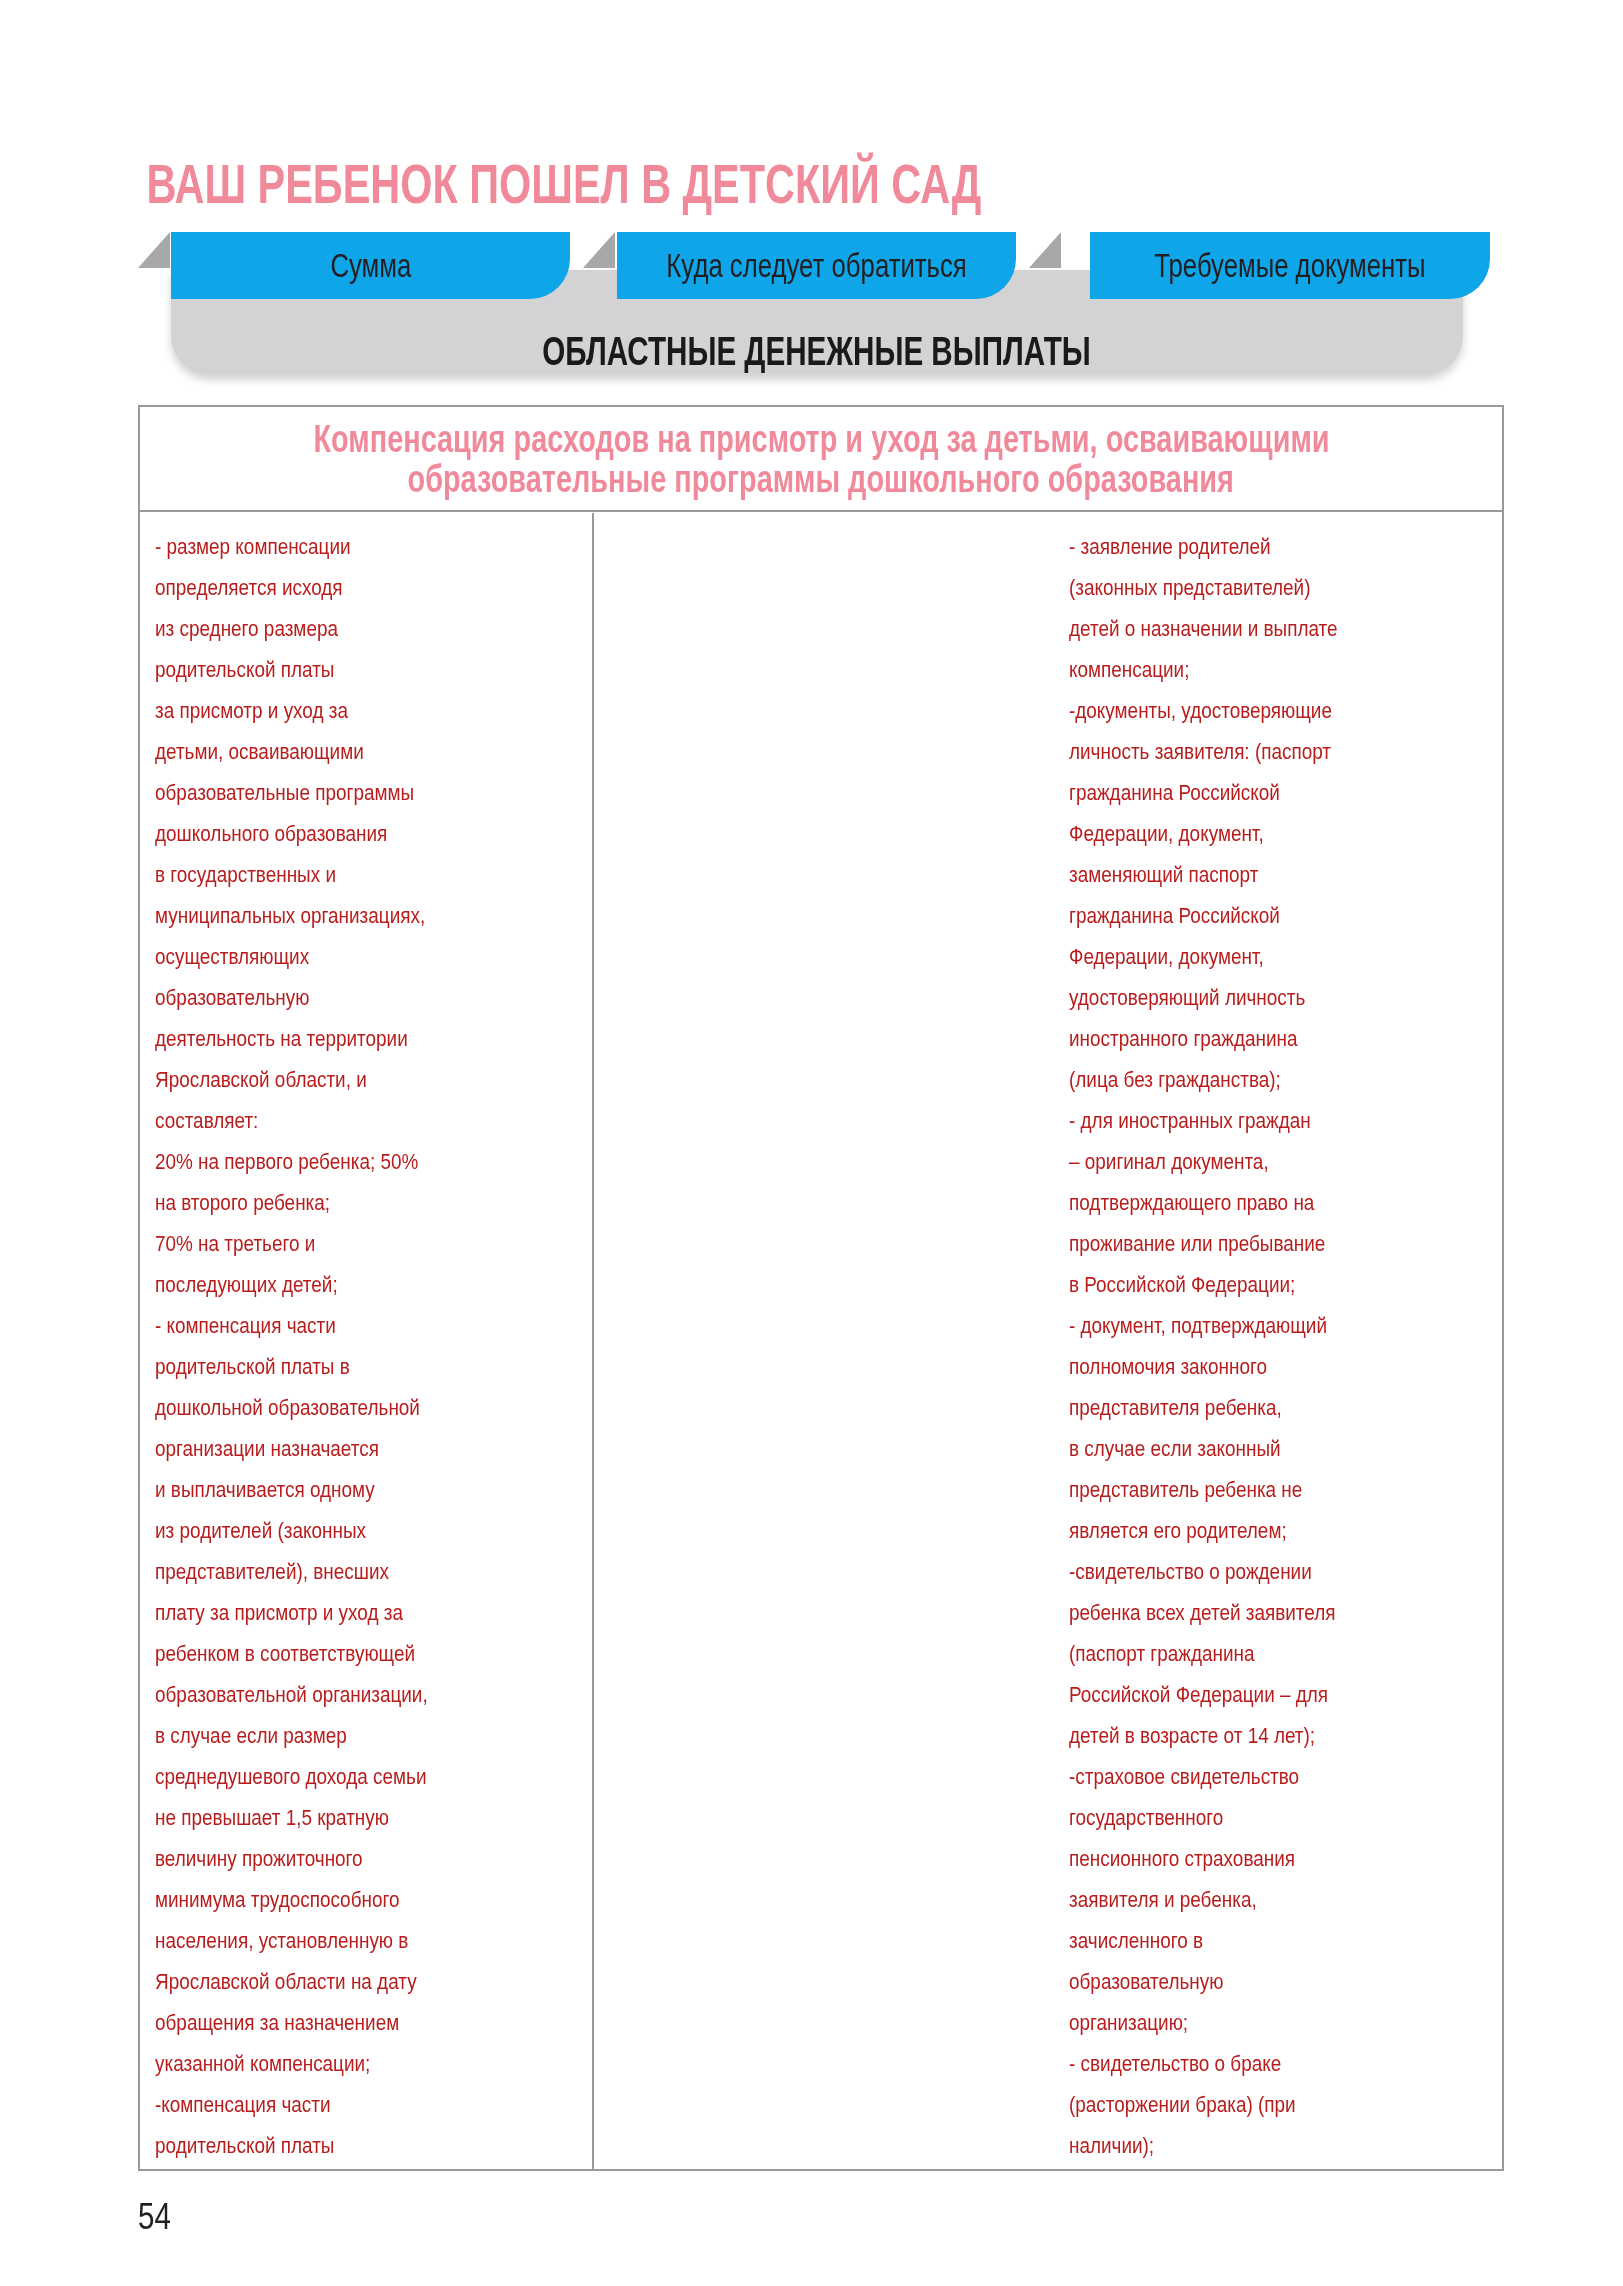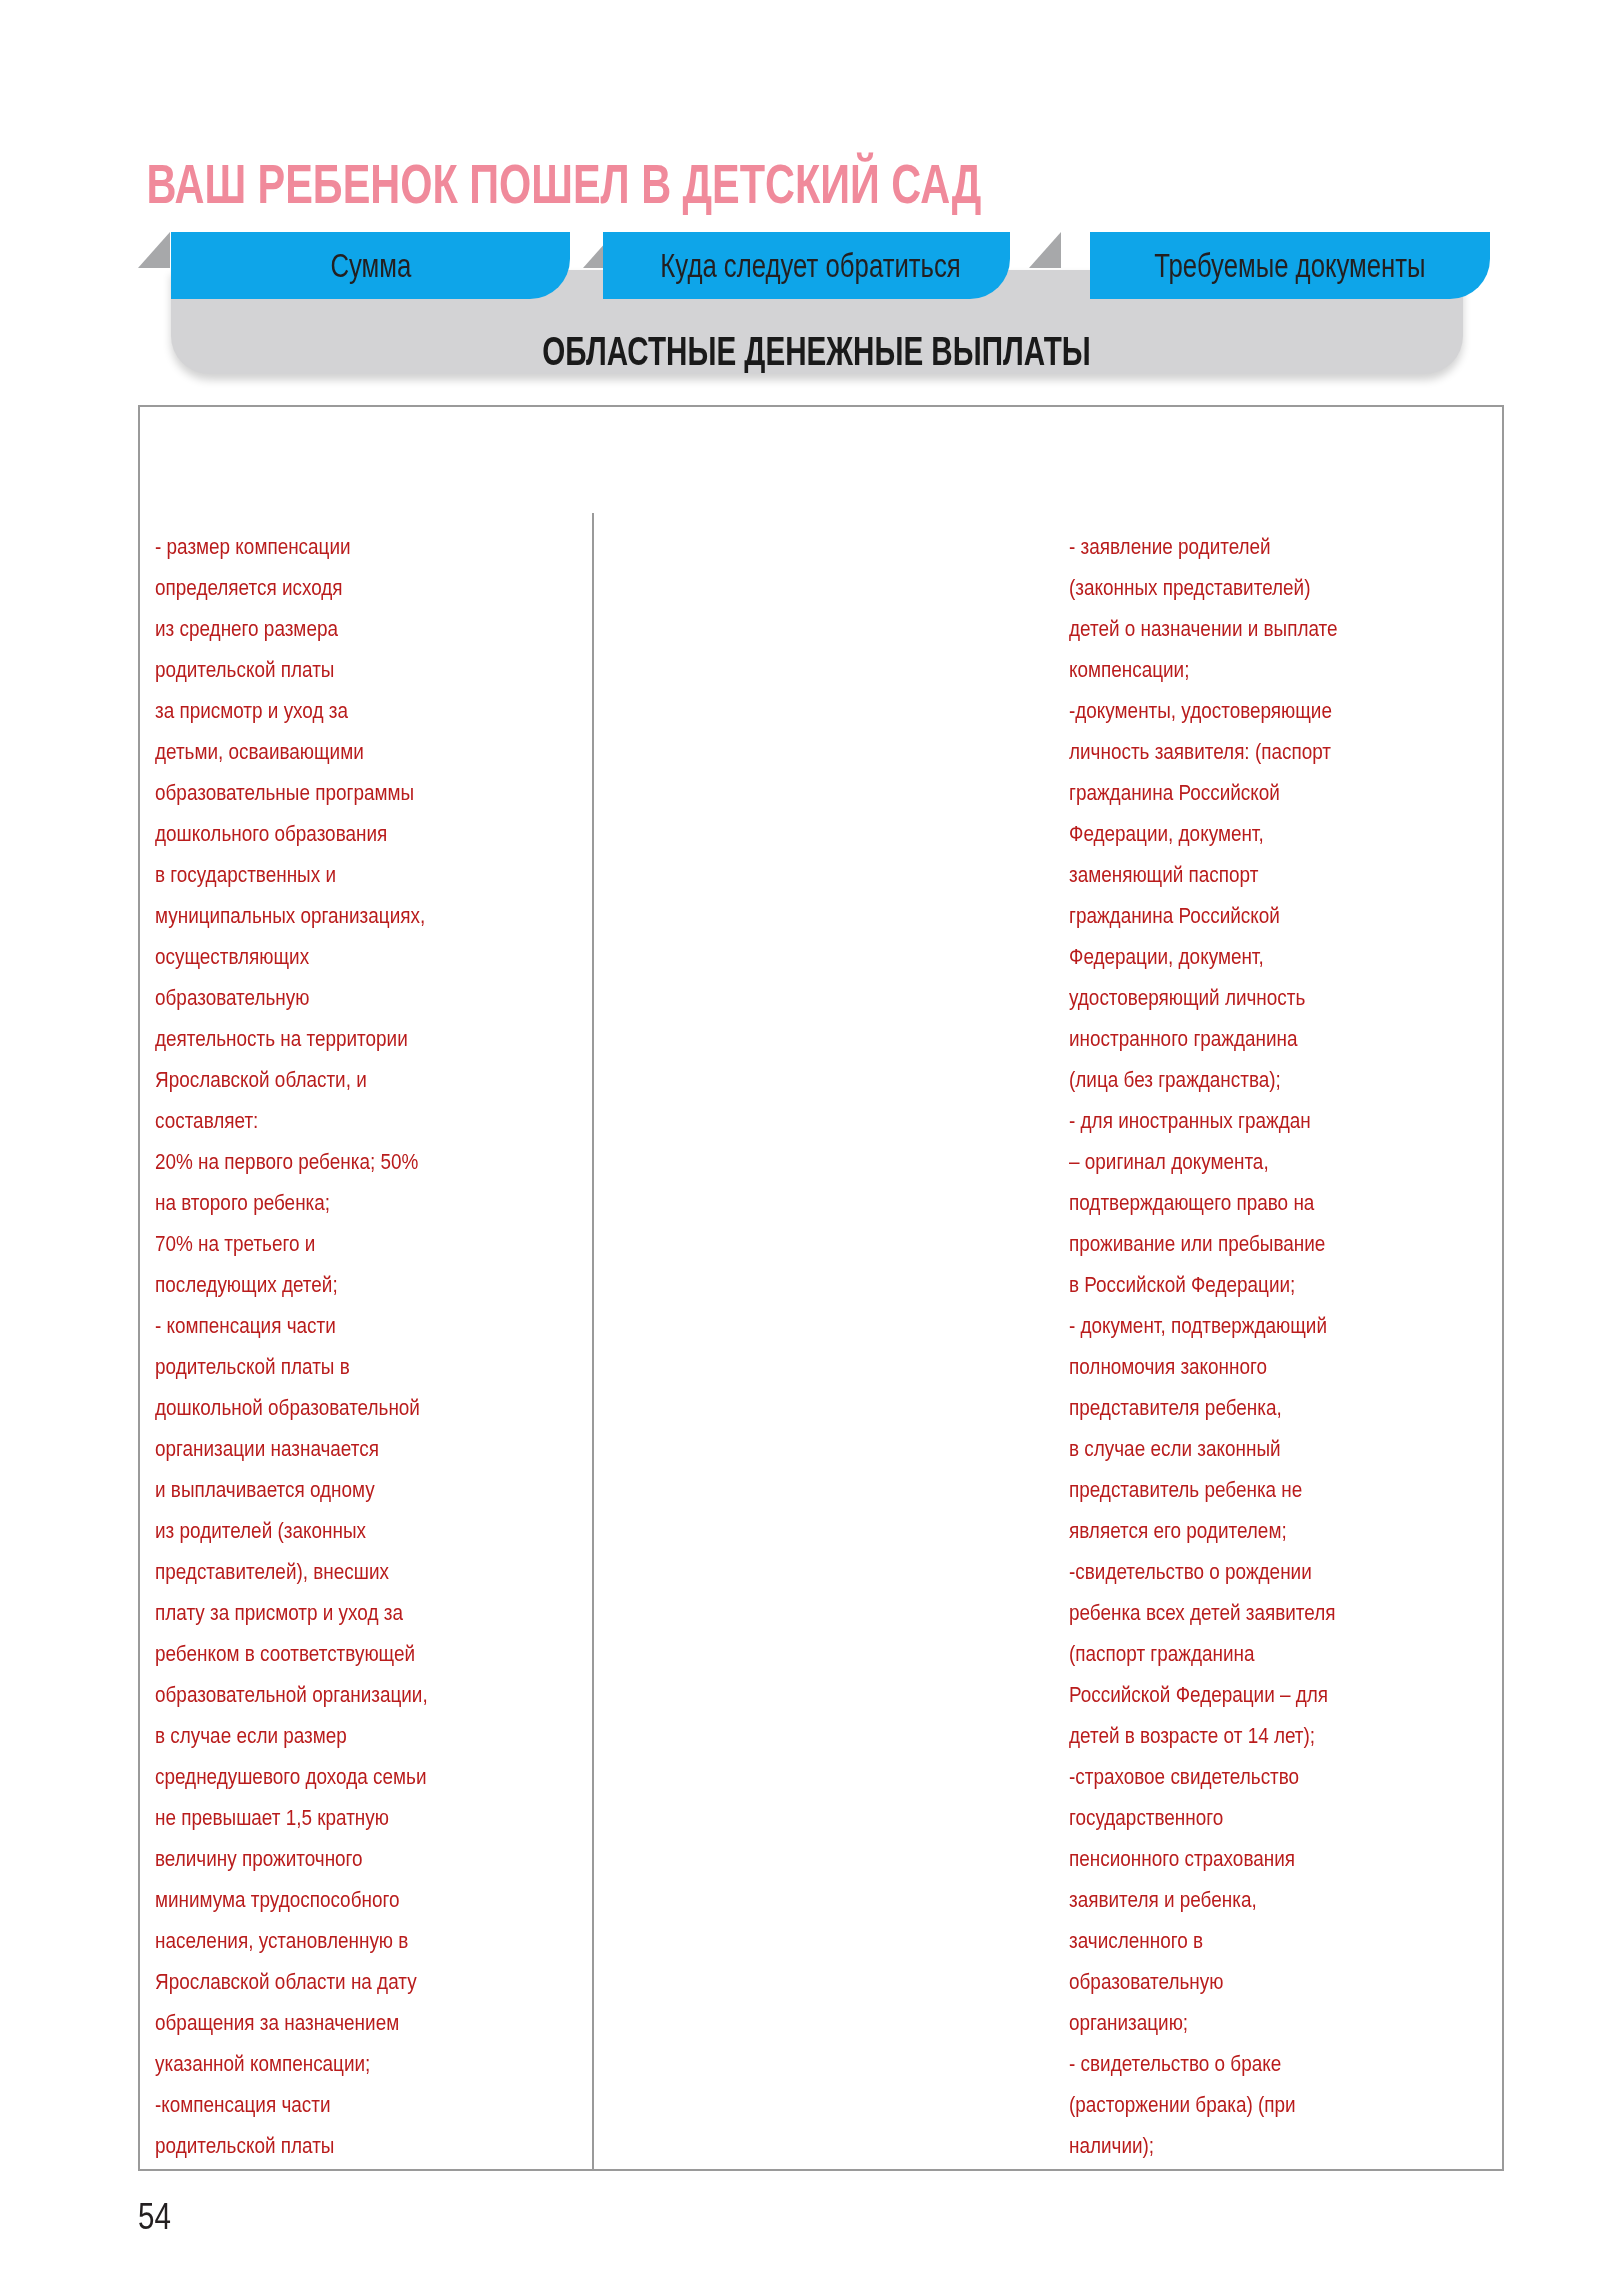--- a/index.html
+++ b/index.html
@@ -51,34 +51,38 @@
 </h1>
 
 <div class="banner"></div>
 
 <div class="tab-fold" style="left:138px;"></div>
 <div class="tab" style="left:171px; width:399px;">
   <span class="cond">Сумма</span>
 </div>
 
 <div class="tab-fold" style="left:583px;"></div>
-<div class="tab" style="left:603px; width:399px;padding-left:8px;">
+<div class="tab" style="left:617px; width:399px;">
   <span class="cond">Куда следует обратиться</span>
 </div>
 
 <div class="tab-fold" style="left:1029px;"></div>
 <div class="tab" style="left:1063px; width:400px;margin-left:27px;">
   <span class="cond">Требуемые документы</span>
 </div>
 
 <div class="banner-label">
   <span class="cond">ОБЛАСТНЫЕ ДЕНЕЖНЫЕ ВЫПЛАТЫ</span>
 </div>
 
 <div class="doc-table">
+  <div class="table-head">
+    <span class="cond">Компенсация расходов на присмотр и уход за детьми, осваивающими</span>
+    <span class="cond">образовательные программы дошкольного образования</span>
+  </div>
 
   <div class="col col1" id="col-0">
       <span class="cond">- размер компенсации</span>
       <span class="cond">определяется исходя</span>
       <span class="cond">из среднего размера</span>
       <span class="cond">родительской платы</span>
       <span class="cond">за присмотр и уход за</span>
       <span class="cond">детьми, осваивающими</span>
       <span class="cond">образовательные программы</span>
       <span class="cond">дошкольного образования</span>

